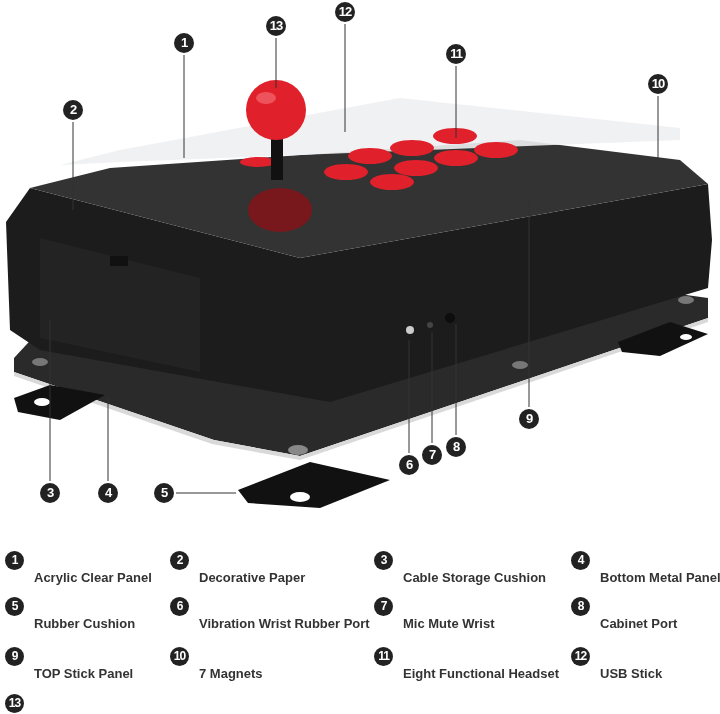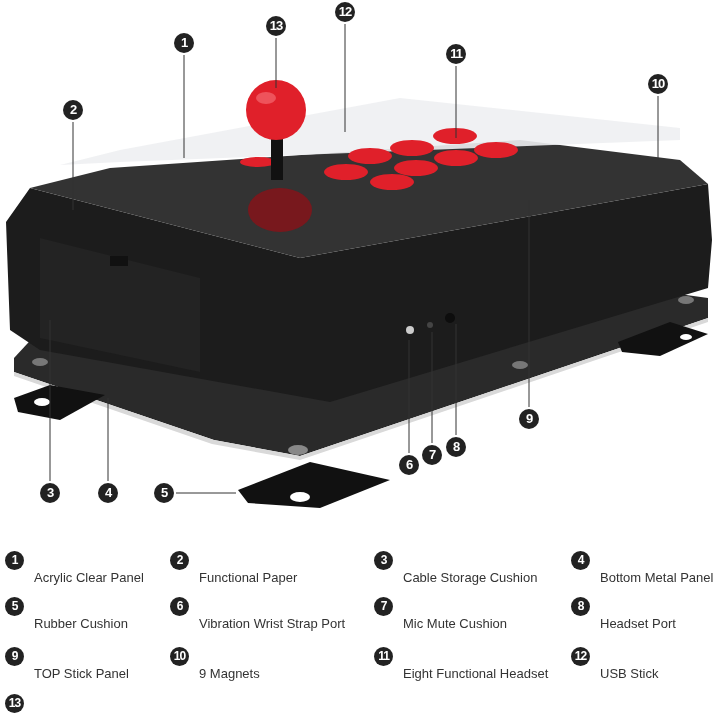--- a/index.html
+++ b/index.html
@@ -2,21 +2,21 @@
 <html><head>
 <meta charset="utf-8">
 <style>
   html,body{margin:0;padding:0;background:#ffffff;}
   body{width:720px;height:714px;position:relative;overflow:hidden;font-family:"Liberation Sans","DejaVu Sans",sans-serif;}
   #diagram{position:absolute;left:0;top:0;width:720px;height:520px;}
   .marker{position:absolute;width:20px;height:20px;border-radius:50%;background:#222;color:#fff;font-weight:bold;font-size:13px;line-height:20px;text-align:center;letter-spacing:-1px;}
   .legend{position:absolute;left:0;top:0;width:720px;height:714px;pointer-events:none;}
   .li{position:absolute;display:flex;align-items:center;height:22px;pointer-events:auto;}
   .li .num{width:19px;height:19px;border-radius:50%;background:#222;color:#fff;font-weight:bold;font-size:12px;line-height:19px;text-align:center;letter-spacing:-1px;flex:0 0 auto;}
-  .li .lbl{margin-left:10px;font-size:13px;font-weight:normal;color:#333;white-space:nowrap;margin-top:35px;}
+  .li .lbl{margin-left:10px;font-size:13px;font-weight:bold;color:#333;white-space:nowrap;margin-top:35px;}
 </style>
 </head>
 <body>
 
 <svg id="diagram" viewBox="0 0 720 520" xmlns="http://www.w3.org/2000/svg">
 
   <g>
     <path d="M14,358 L40,330 L650,290 L708,298 L708,318 L300,456 L214,440 L14,372 Z" fill="#2a2a2a"></path>
     <path d="M14,372 L214,440 L300,456 L708,318 L708,322 L300,460 L212,444 L14,376 Z" fill="#d9d9d9"></path>
     <ellipse cx="298" cy="450" rx="10" ry="5" fill="#888"></ellipse>
@@ -98,55 +98,55 @@
 <div class="marker" style="left:335px;top:2px;">12</div>
 <div class="marker" style="left:266px;top:16px;">13</div>
 
 <div class="legend">
   <div class="li" style="left:5px;top:549px;">
       <span class="num">1</span>
       <span class="lbl">Acrylic Clear Panel</span>
     </div>
   <div class="li" style="left:170px;top:549px;">
       <span class="num">2</span>
-      <span class="lbl">Functional Paper</span>
+      <span class="lbl">Decorative Paper</span>
     </div>
   <div class="li" style="left:374px;top:549px;">
       <span class="num">3</span>
       <span class="lbl">Cable Storage Cushion</span>
     </div>
   <div class="li" style="left:571px;top:549px;">
       <span class="num">4</span>
       <span class="lbl">Bottom Metal Panel</span>
     </div>
 
   <div class="li" style="left:5px;top:595px;">
       <span class="num">5</span>
       <span class="lbl">Rubber Cushion</span>
     </div>
   <div class="li" style="left:170px;top:595px;">
       <span class="num">6</span>
-      <span class="lbl">Vibration Wrist Strap Port</span>
+      <span class="lbl">Vibration Wrist Rubber Port</span>
     </div>
   <div class="li" style="left:374px;top:595px;">
       <span class="num">7</span>
-      <span class="lbl">Mic Mute Cushion</span>
+      <span class="lbl">Mic Mute Wrist</span>
     </div>
   <div class="li" style="left:571px;top:595px;">
       <span class="num">8</span>
-      <span class="lbl">Headset Port</span>
+      <span class="lbl">Cabinet Port</span>
     </div>
 
   <div class="li" style="left:5px;top:645px;">
       <span class="num">9</span>
       <span class="lbl">TOP Stick Panel</span>
     </div>
   <div class="li" style="left:170px;top:645px;">
       <span class="num">10</span>
-      <span class="lbl">9 Magnets</span>
+      <span class="lbl">7 Magnets</span>
     </div>
   <div class="li" style="left:374px;top:645px;">
       <span class="num">11</span>
       <span class="lbl">Eight Functional Headset</span>
     </div>
   <div class="li" style="left:571px;top:645px;">
       <span class="num">12</span>
       <span class="lbl">USB Stick</span>
     </div>
 

